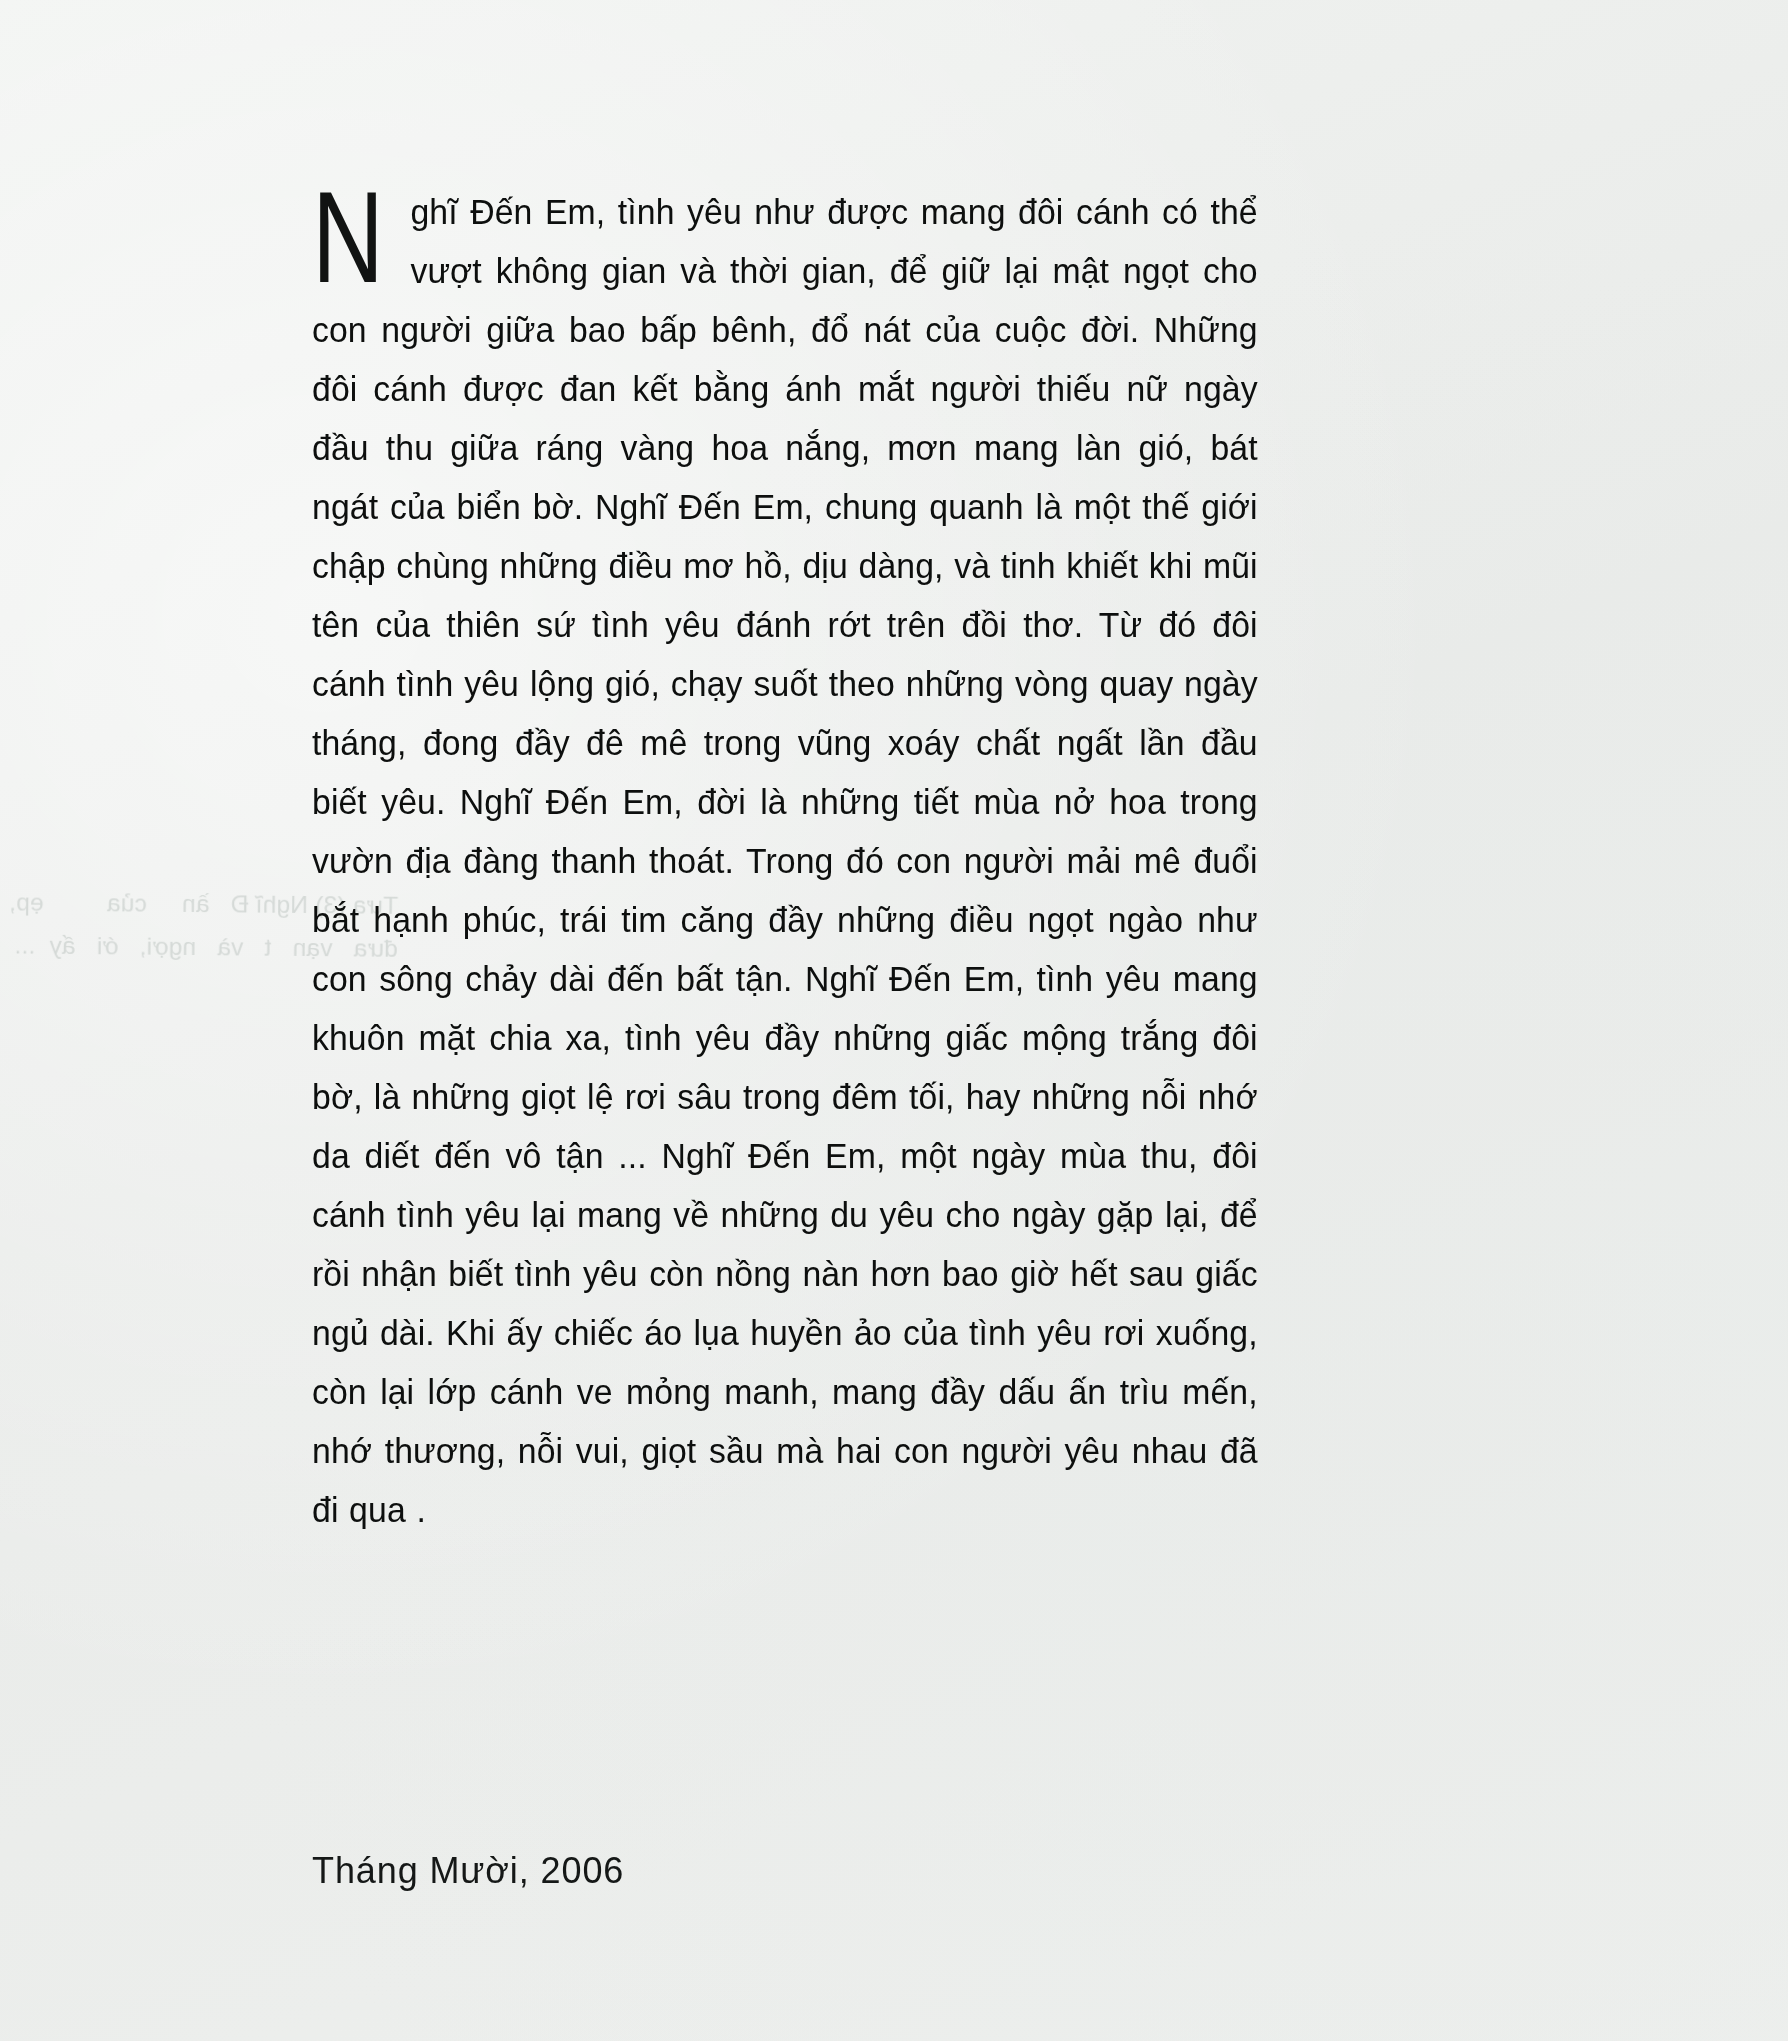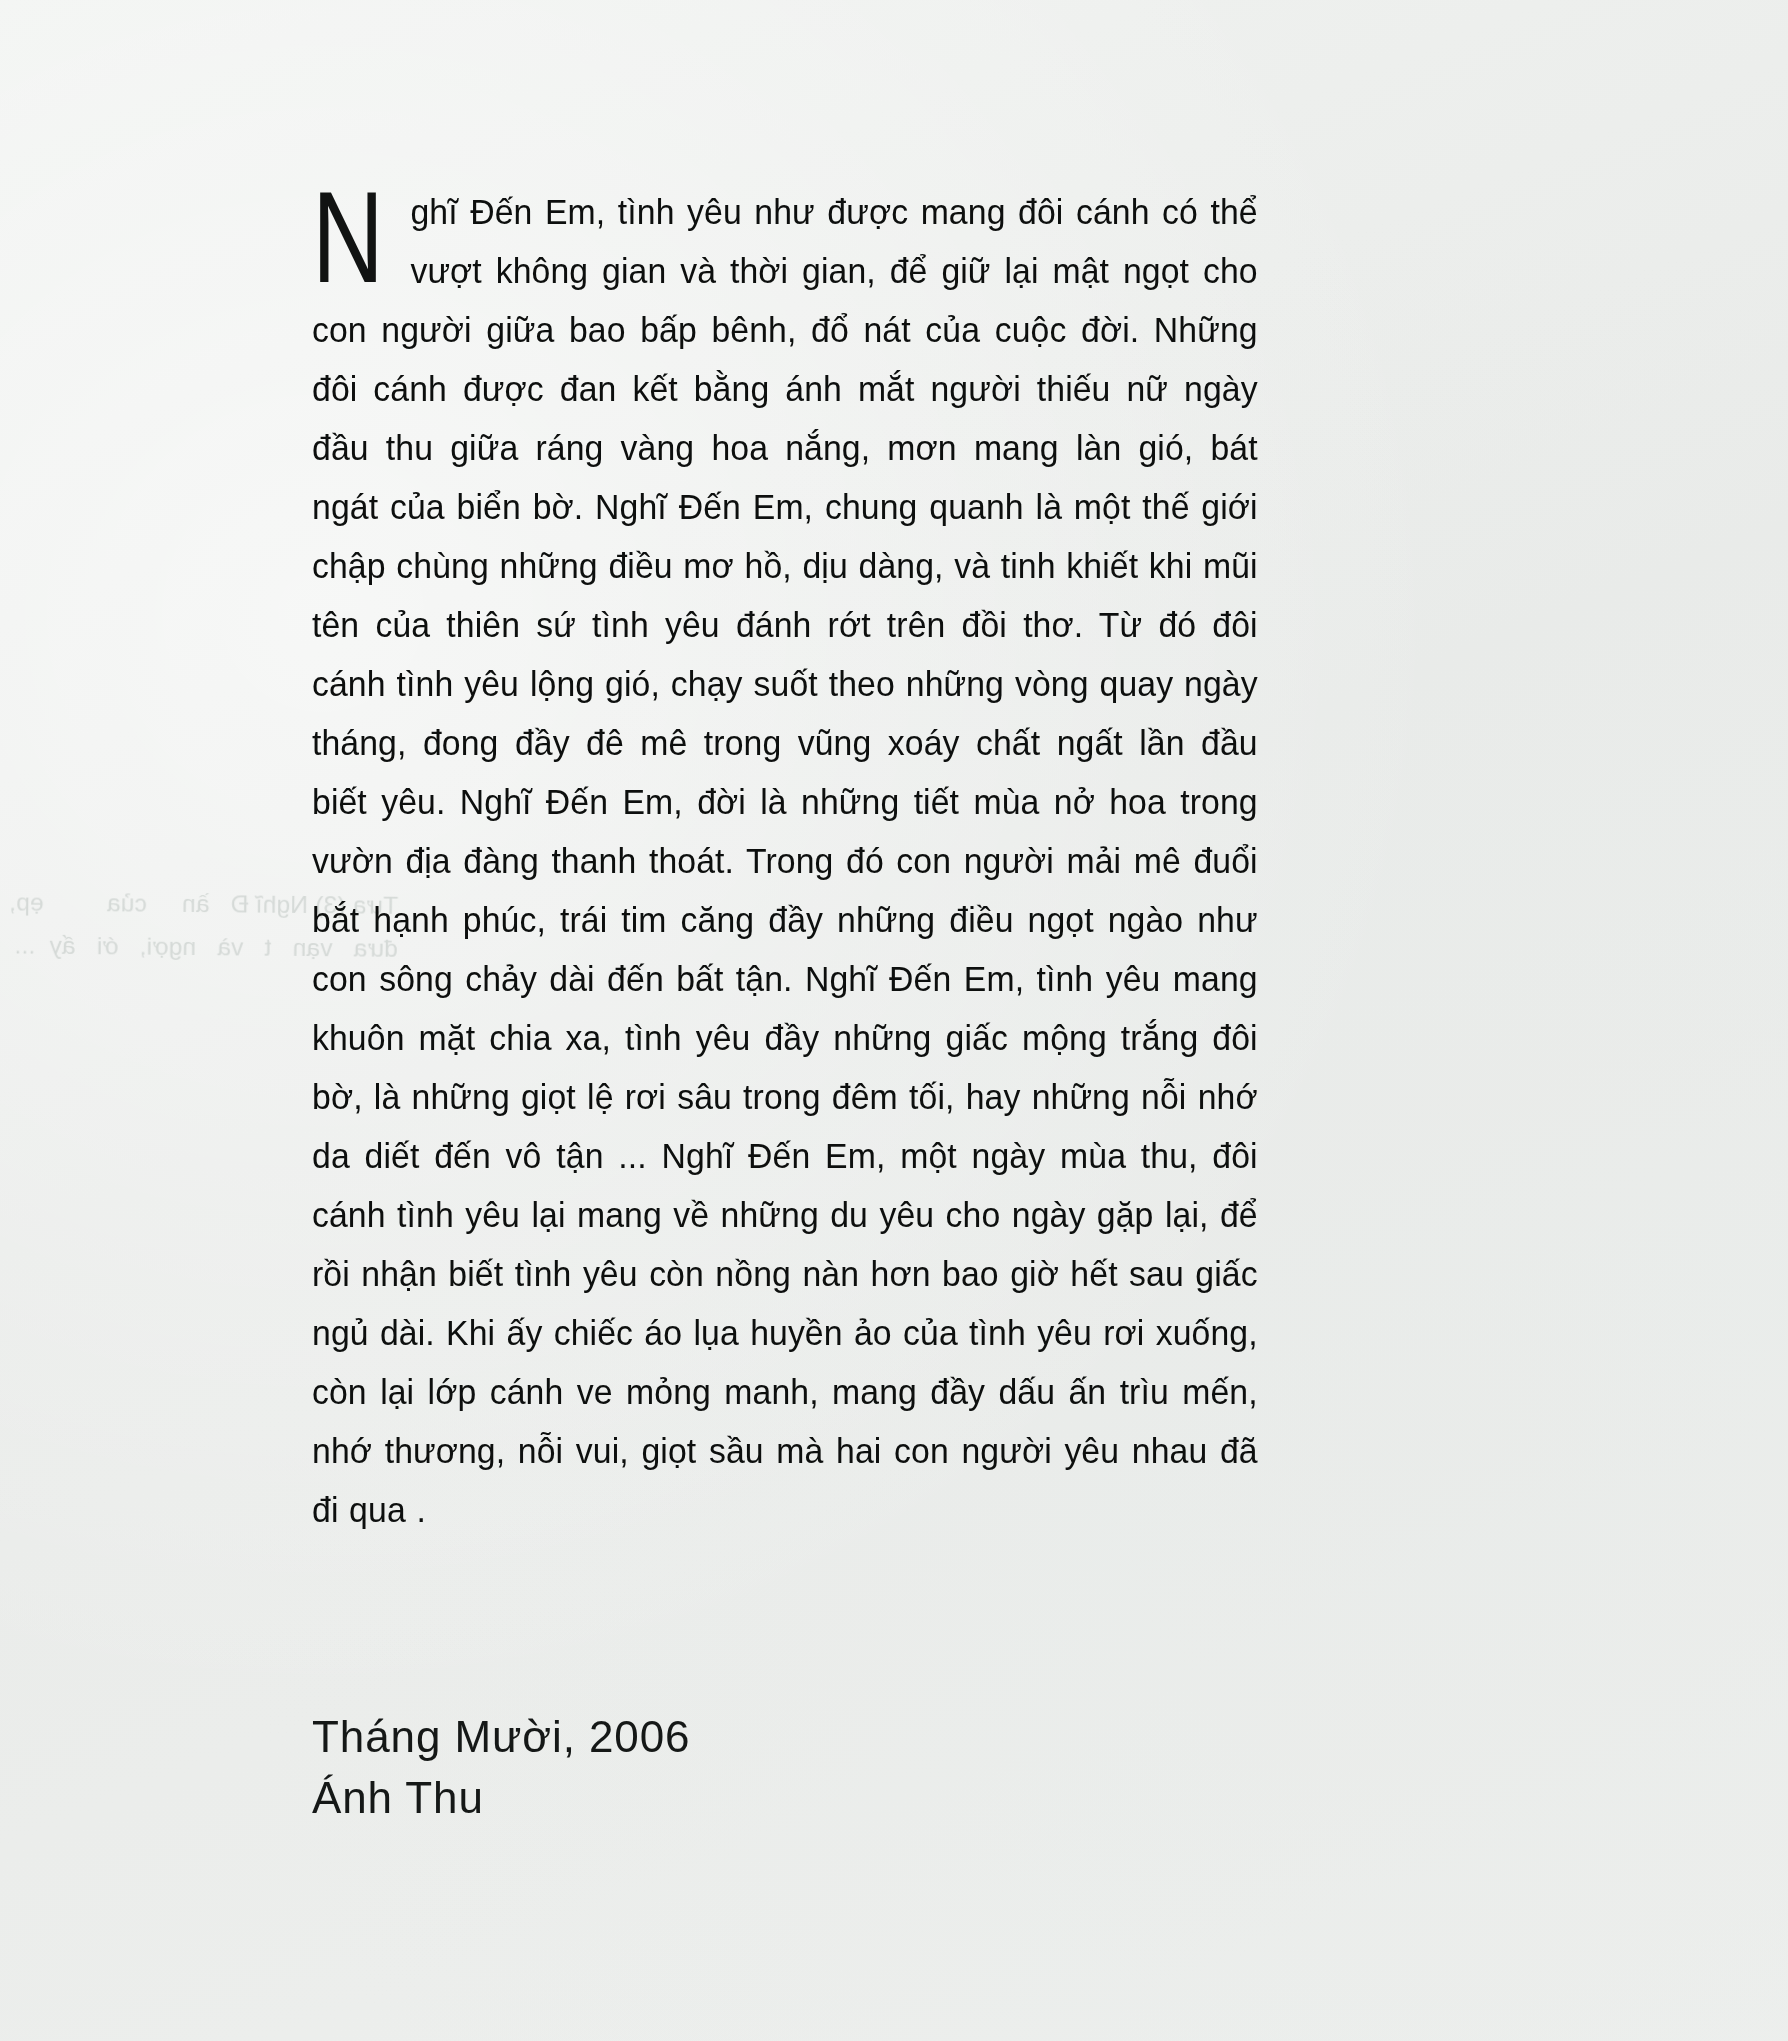--- a/index.html
+++ b/index.html
@@ -79,23 +79,23 @@
     color: #111312;
     margin: 3.9px 10.8px 0 0;
     transform: scaleX(0.8);
     transform-origin: left top;
     letter-spacing: -2px;
   }
 
   .signature {
     position: absolute;
     left: 312px;
-    top: 1706px;
+    top: 1840px;
     font-family: "Liberation Sans", sans-serif;
-    font-size: 44px;
+    font-size: 36px;
     line-height: 61px;
     color: #151817;
     letter-spacing: 0.9px;
     font-weight: 400;
   }
   .signature div { white-space: nowrap; }
 </style>
 </head>
 <body>
 
@@ -104,17 +104,16 @@
 <div class="page">
 
   <div class="bleed-through">Tưa (3) Nghĩ Đ   ần     của         ẹp, đưa   vạn   t   và   ngợi,   ới   ấy  ...</div>
 
   <div class="article">
     <div class="body-copy"><span class="dropcap">N</span><span>ghĩ Đến Em, tình yêu như được mang đôi cánh có thể vượt không gian và thời gian, để giữ lại mật ngọt cho con người giữa bao bấp bênh, đổ nát của cuộc đời. Những đôi cánh được đan kết bằng ánh mắt người thiếu nữ ngày đầu thu giữa ráng vàng hoa nắng, mơn mang làn gió, bát ngát của biển bờ. Nghĩ Đến Em, chung quanh là một thế giới chập chùng những điều mơ hồ, dịu dàng, và tinh khiết khi mũi tên của thiên sứ tình yêu đánh rớt trên đồi thơ. Từ đó đôi cánh tình yêu lộng gió, chạy suốt theo những vòng quay ngày tháng, đong đầy đê mê trong vũng xoáy chất ngất lần đầu biết yêu. Nghĩ Đến Em, đời là những tiết mùa nở hoa trong vườn địa đàng thanh thoát. Trong đó con người mải mê đuổi bắt hạnh phúc, trái tim căng đầy những điều ngọt ngào như con sông chảy dài đến bất tận. Nghĩ Đến Em, tình yêu mang khuôn mặt chia xa, tình yêu đầy những giấc mộng trắng đôi bờ, là những giọt lệ rơi sâu trong đêm tối, hay những nỗi nhớ da diết đến vô tận ... Nghĩ Đến Em, một ngày mùa thu, đôi cánh tình yêu lại mang về những du yêu cho ngày gặp lại, để rồi nhận biết tình yêu còn nồng nàn hơn bao giờ hết sau giấc ngủ dài. Khi ấy chiếc áo lụa huyền ảo của tình yêu rơi xuống, còn lại lớp cánh ve mỏng manh, mang đầy dấu ấn trìu mến, nhớ thương, nỗi vui, giọt sầu mà hai con người yêu nhau đã đi qua .</span></div>
   </div>
 
   <div class="signature">
     <div>Tháng Mười, 2006</div>
-    <div>Ánh Thu</div>
   </div>
 
 </div>
 
 
 </body></html>

